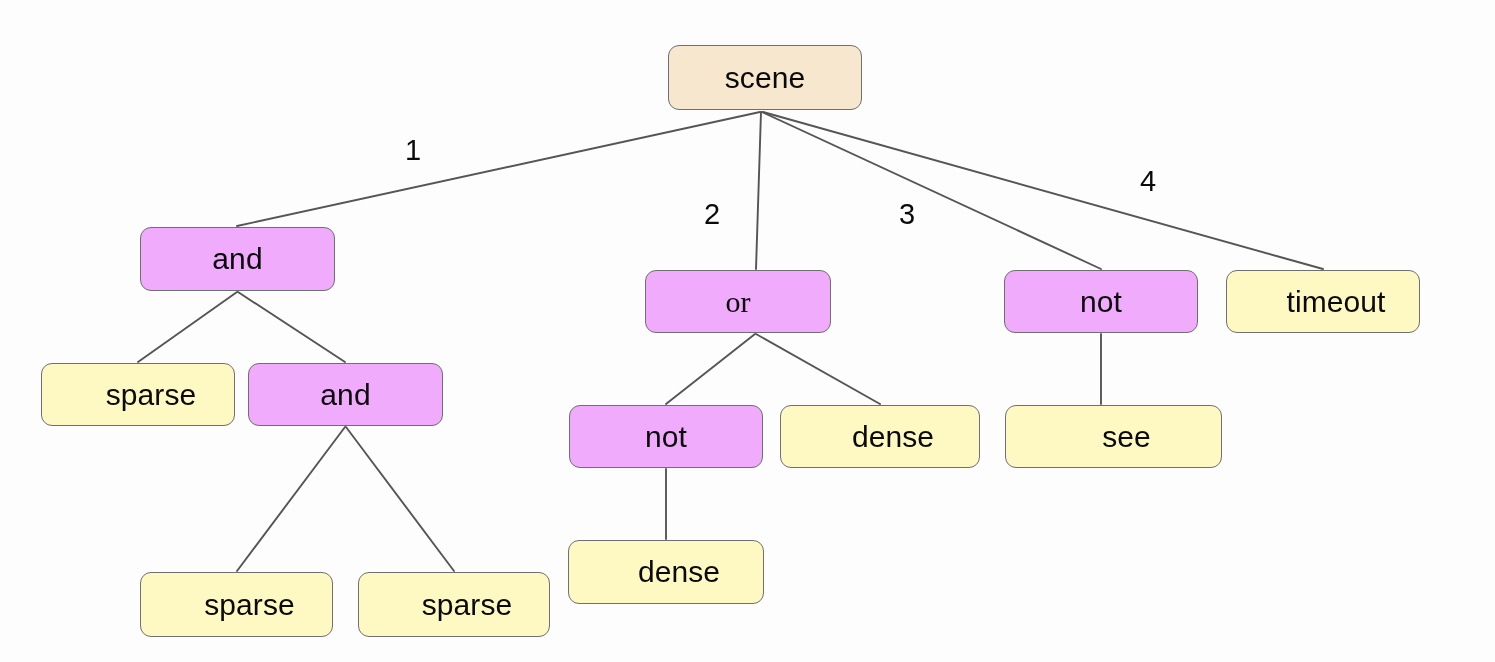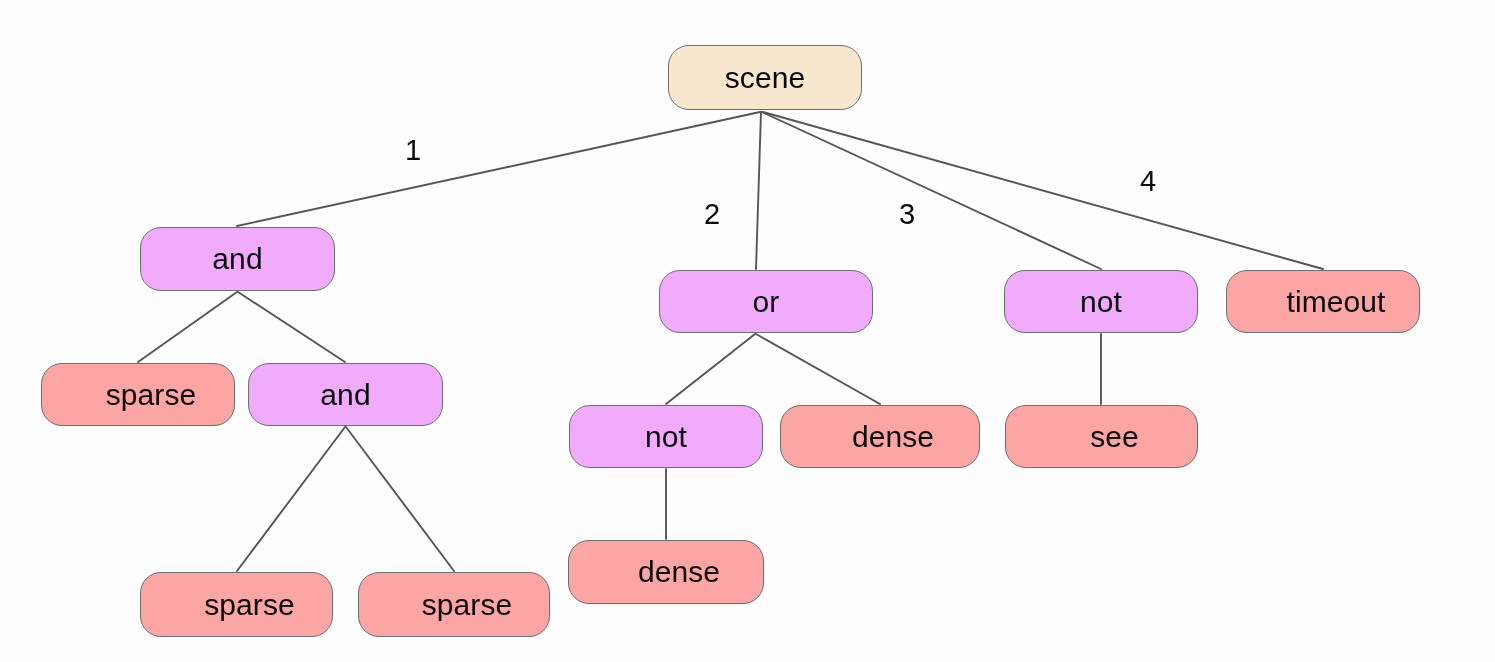--- a/index.html
+++ b/index.html
@@ -23,35 +23,35 @@
     left: 0;
     top: 0;
     width: 1495px;
     height: 662px;
     pointer-events: none;
   }
   .node {
     position: absolute;
     box-sizing: border-box;
     border: 1.6px solid #6b6b6b;
-    border-radius: 21px;
+    border-radius: 11px;
     display: flex;
     align-items: center;
     justify-content: center;
     color: #0a0a0a;
     font-size: 30px;
     font-family: "Liberation Sans", sans-serif;
     line-height: 1;
     letter-spacing: 0.1px;
     white-space: nowrap;
     z-index: 2;
   }
   .node.root   { background: #f7e7cf; border-color: #6f6f6f; }
   .node.op     { background: #f0abfc; border-color: #6f6f6f; }
-  .node.leaf   { background: #fca5a5; border-color: #6f6f6f; padding-left: 26px; }
+  .node.leaf   { background: #fef9c3; border-color: #6f6f6f; padding-left: 26px; }
   .node-label {
     display: block;
     pointer-events: none;
   }
   .edge-label {
     position: absolute;
     font-size: 29px;
     font-family: "Liberation Sans", sans-serif;
     color: #0a0a0a;
     line-height: 1;
@@ -79,42 +79,42 @@
       <line x1="1101" y1="334" x2="1101" y2="404" stroke="#555555" stroke-width="1.9" stroke-linecap="round"></line>
     </svg>
 
   <div id="node-layer">
       <div class="node root" style="left: 668px; top: 45px; width: 194px; height: 65px;">
         <span class="node-label">scene</span>
       </div>
       <div class="node op" style="left: 140px; top: 227px; width: 195px; height: 64px;">
         <span class="node-label">and</span>
       </div>
-      <div class="node op" style="left: 659px; top: 270px; width: 214px; height: 63px;">
+      <div class="node op" style="left: 645px; top: 270px; width: 186px; height: 63px; font-family: Liberation Serif, serif;">
         <span class="node-label">or</span>
       </div>
       <div class="node op" style="left: 1004px; top: 270px; width: 194px; height: 63px;">
         <span class="node-label">not</span>
       </div>
       <div class="node leaf" style="left: 1226px; top: 270px; width: 194px; height: 63px;">
         <span class="node-label">timeout</span>
       </div>
       <div class="node leaf" style="left: 41px; top: 363px; width: 194px; height: 63px;">
         <span class="node-label">sparse</span>
       </div>
       <div class="node op" style="left: 248px; top: 363px; width: 195px; height: 63px;">
         <span class="node-label">and</span>
       </div>
       <div class="node op" style="left: 569px; top: 405px; width: 194px; height: 63px;">
         <span class="node-label">not</span>
       </div>
       <div class="node leaf" style="left: 780px; top: 405px; width: 200px; height: 63px;">
         <span class="node-label">dense</span>
       </div>
-      <div class="node leaf" style="left: 1005px; top: 405px; width: 193px; height: 63px;">
+      <div class="node leaf" style="left: 1005px; top: 405px; width: 217px; height: 63px;">
         <span class="node-label">see</span>
       </div>
       <div class="node leaf" style="left: 568px; top: 540px; width: 196px; height: 64px;">
         <span class="node-label">dense</span>
       </div>
       <div class="node leaf" style="left: 140px; top: 572px; width: 193px; height: 65px;">
         <span class="node-label">sparse</span>
       </div>
       <div class="node leaf" style="left: 358px; top: 572px; width: 192px; height: 65px;">
         <span class="node-label">sparse</span>

